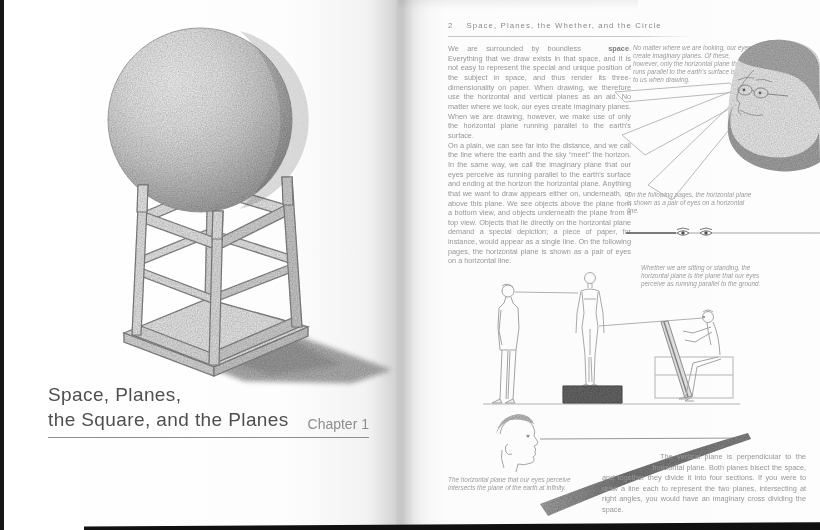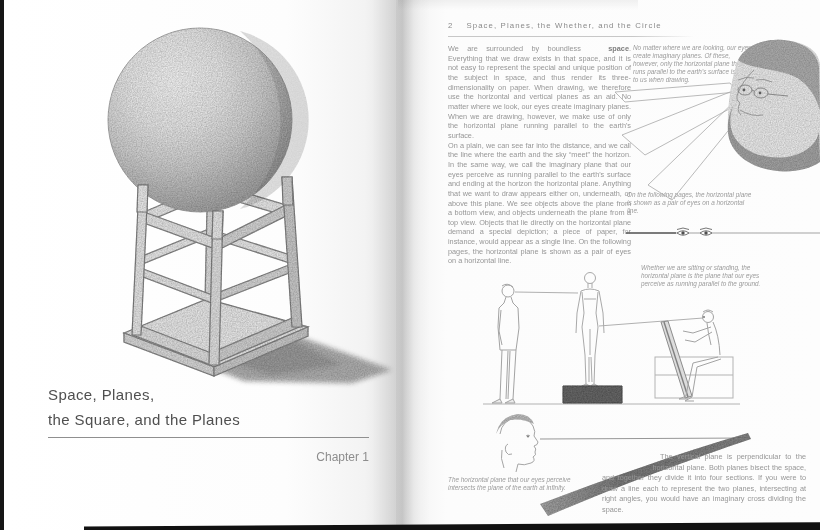--- a/index.html
+++ b/index.html
@@ -12,25 +12,25 @@
     background:linear-gradient(to right,#d9d9d9 0%,#e9e9e9 2.5%,#f6f6f6 6%,#fcfcfc 12%,#fdfdfd 100%);}
   .gutter-shadow{position:absolute;left:372px;top:0;width:58px;height:530px;pointer-events:none;
     background:linear-gradient(to right,rgba(0,0,0,0) 0%,rgba(0,0,0,0.07) 42%,rgba(0,0,0,0.13) 52%,rgba(0,0,0,0.03) 72%,rgba(0,0,0,0) 100%);}
   .edge-left{position:absolute;left:0;top:0;width:4px;height:530px;background:#161616;}
   .edge-bottom{position:absolute;left:84px;bottom:0;width:736px;height:9px;background:#111;
     clip-path:polygon(0 62%,100% 14%,100% 100%,0 100%);}
   .page-top-shade{position:absolute;left:398px;top:0;width:240px;height:10px;
     background:linear-gradient(to bottom,rgba(0,0,0,0.05),rgba(0,0,0,0));}
 
   
-  .lp-title{position:absolute;left:48px;top:382px;color:#4f4f4f;font-size:15px;
+  .lp-title{position:absolute;left:48px;top:382px;color:#4f4f4f;font-size:19px;
     line-height:25px;letter-spacing:0.4px;font-weight:400;}
   .lp-rule{position:absolute;left:48px;top:437px;width:321px;height:1px;background:#8f8f8f;}
-  .lp-chapter{position:absolute;left:48px;top:450px;width:321px;text-align:right;
-    color:#8d8d8d;font-size:12px;}
+  .lp-chapter{position:absolute;left:48px;top:416px;width:321px;text-align:right;
+    color:#8d8d8d;font-size:14px;}
 
   
   .rp-header{position:absolute;left:448px;top:21px;display:flex;color:#8a8a8a;
     font-size:7.8px;letter-spacing:1.1px;}
   .rp-header .pn{margin-right:13px;}
   .rp-rule{position:absolute;left:448px;top:36px;width:246px;height:1px;
     background:linear-gradient(to right,#c7c7c7 75%,rgba(199,199,199,0));}
 
   
   .bodycol{position:absolute;left:448px;top:44px;width:183px;color:#969696;

